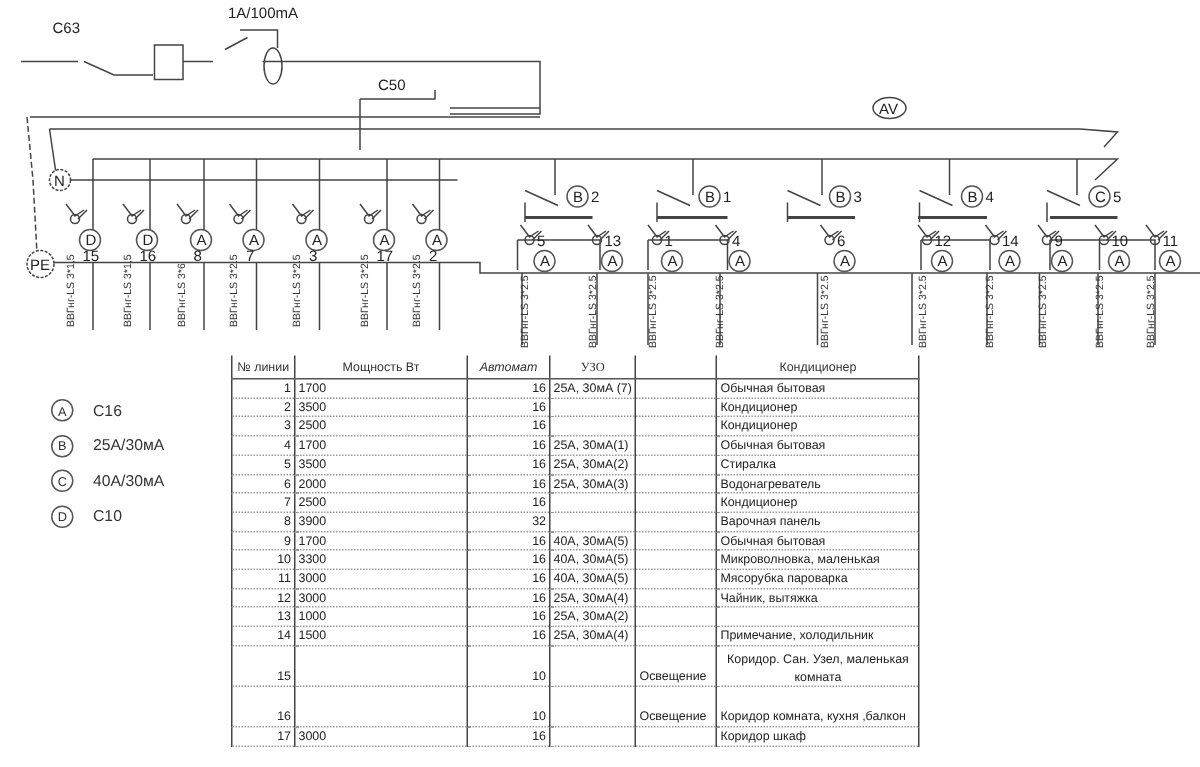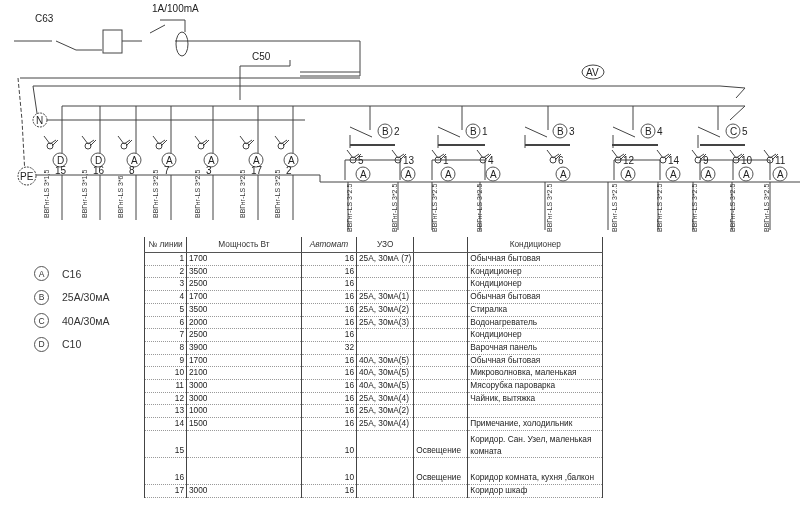--- a/index.html
+++ b/index.html
@@ -3,27 +3,27 @@
 <meta charset="utf-8">
 <style>
   html, body { margin:0; padding:0; background:#ffffff; }
   body { width:800px; height:511px; position:relative; overflow:hidden; font-family:"Liberation Sans", sans-serif; color:#222; }
   #diagram { position:absolute; left:0; top:0; width:800px; height:240px; }
   .lbl { font-family:"Liberation Sans", sans-serif; font-size:10px; fill:#222; }
   .cable { font-family:"Liberation Sans", sans-serif; font-size:7px; fill:#333; }
   .legend { position:absolute; left:34px; top:262px; }
   .legend-item { display:flex; align-items:center; height:23.5px; font-size:10.5px; color:#333; }
   .legend-item .circ { width:13px; height:13px; border:1px solid #555; border-radius:50%; font-size:8.5px; display:flex; align-items:center; justify-content:center; margin-right:13px; color:#333; }
-  table.lines { position:absolute; left:144px; top:237px; border-collapse:collapse; font-size:8.3px; color:#222;padding-left:28px; }
+  table.lines { position:absolute; left:154px; top:237px; border-collapse:collapse; font-size:8.3px; color:#222;padding-left:28px; }
   table.lines th, table.lines td { border-left:1px solid #444; border-right:1px solid #444; border-bottom:1px dotted #999; padding:0 2px; height:11.7px; line-height:11.7px; white-space:nowrap; }
   table.lines th { font-weight:normal; text-align:center; height:15px; border-bottom:1px solid #555; border-top:none; color:#333; }
   table.lines td.num { text-align:right; }
   table.lines tr.tall td { height:26px; vertical-align:bottom; }
-  table.lines td.note2 { line-height:12px; white-space:normal; }
-  .c0 { width:37px; } .c1 { width:110px; } .c2 { width:50px;font-style:italic; } .c3 { width:52px; } .c4 { width:49px; } .c5 { width:130px; }
+  table.lines td.note2 { line-height:12px; white-space:normal;text-align:center; }
+  .c0 { width:37px; } .c1 { width:110px; } .c2 { width:50px;font-style:italic; } .c3 { width:52px;font-family:Liberation Serif, serif; } .c4 { width:49px; } .c5 { width:130px; }
 </style>
 </head>
 <body>
 
 <svg id="diagram" viewBox="0 0 800 240" xmlns="http://www.w3.org/2000/svg">
   <g stroke="#444" fill="none" stroke-width="1">
 
     <path d="M14 41 H52 M56 41 L76 50 H102 M122 41 H142"></path>
     <rect x="103" y="30" width="19" height="23" fill="#fff"></rect>
     <path d="M175 41 H360 V76 H300 M300 72 H360"></path>
@@ -334,21 +334,21 @@
       <tr>
         <td class="num">9</td>
         <td>1700</td>
         <td class="num">16</td>
         <td>40A, 30мА(5)</td>
         <td></td>
         <td>Обычная бытовая</td>
       </tr>
       <tr>
         <td class="num">10</td>
-        <td>2100</td>
+        <td>3300</td>
         <td class="num">16</td>
         <td>40A, 30мА(5)</td>
         <td></td>
         <td>Микроволновка, маленькая</td>
       </tr>
       <tr>
         <td class="num">11</td>
         <td>3000</td>
         <td class="num">16</td>
         <td>40A, 30мА(5)</td>

